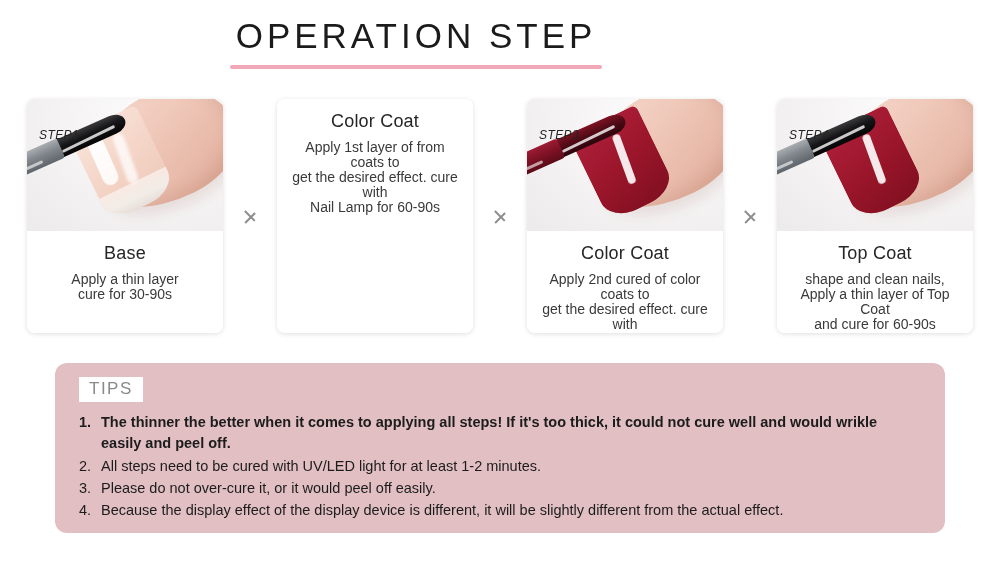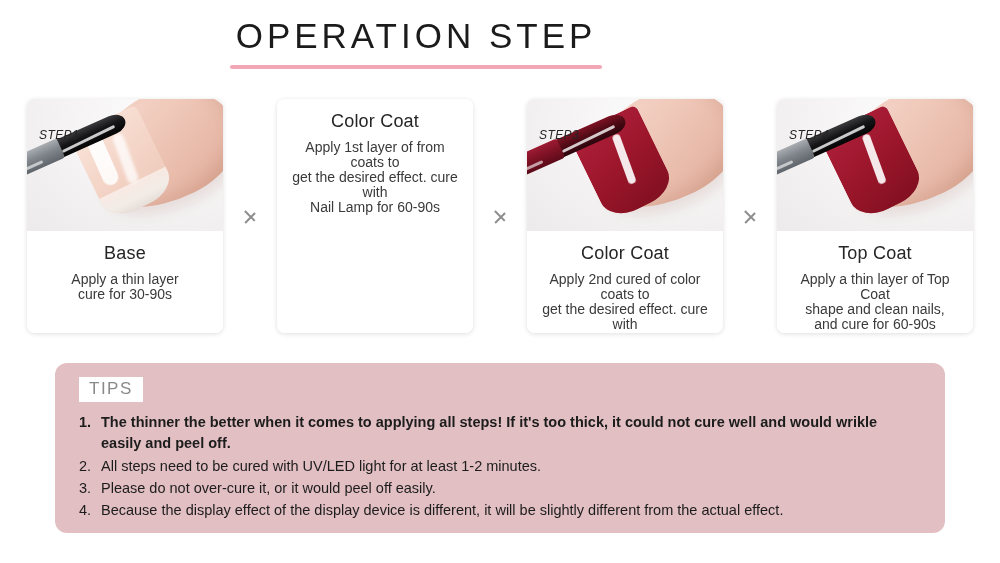--- a/index.html
+++ b/index.html
@@ -409,22 +409,22 @@
         <div class="bristle black"></div>
         <div class="handle grey"></div>
         <div class="handle-hl"></div>
         <div class="bristle-hl"></div>
       </div>
       <div class="step-label">STEP4</div>
     </div>
     <div class="card-body">
       <div class="card-heading">Top Coat</div>
       <div class="card-desc">
+        <div>shape and clean nails,</div>
         <div>Apply a thin layer of Top Coat</div>
-        <div>shape and clean nails,</div>
         <div>and cure for 60-90s</div>
       </div>
     </div>
   </div>
 
 </div>
 
 <div class="tips-box">
   <div class="tips-badge">TIPS</div>
   <ul class="tips-list">

